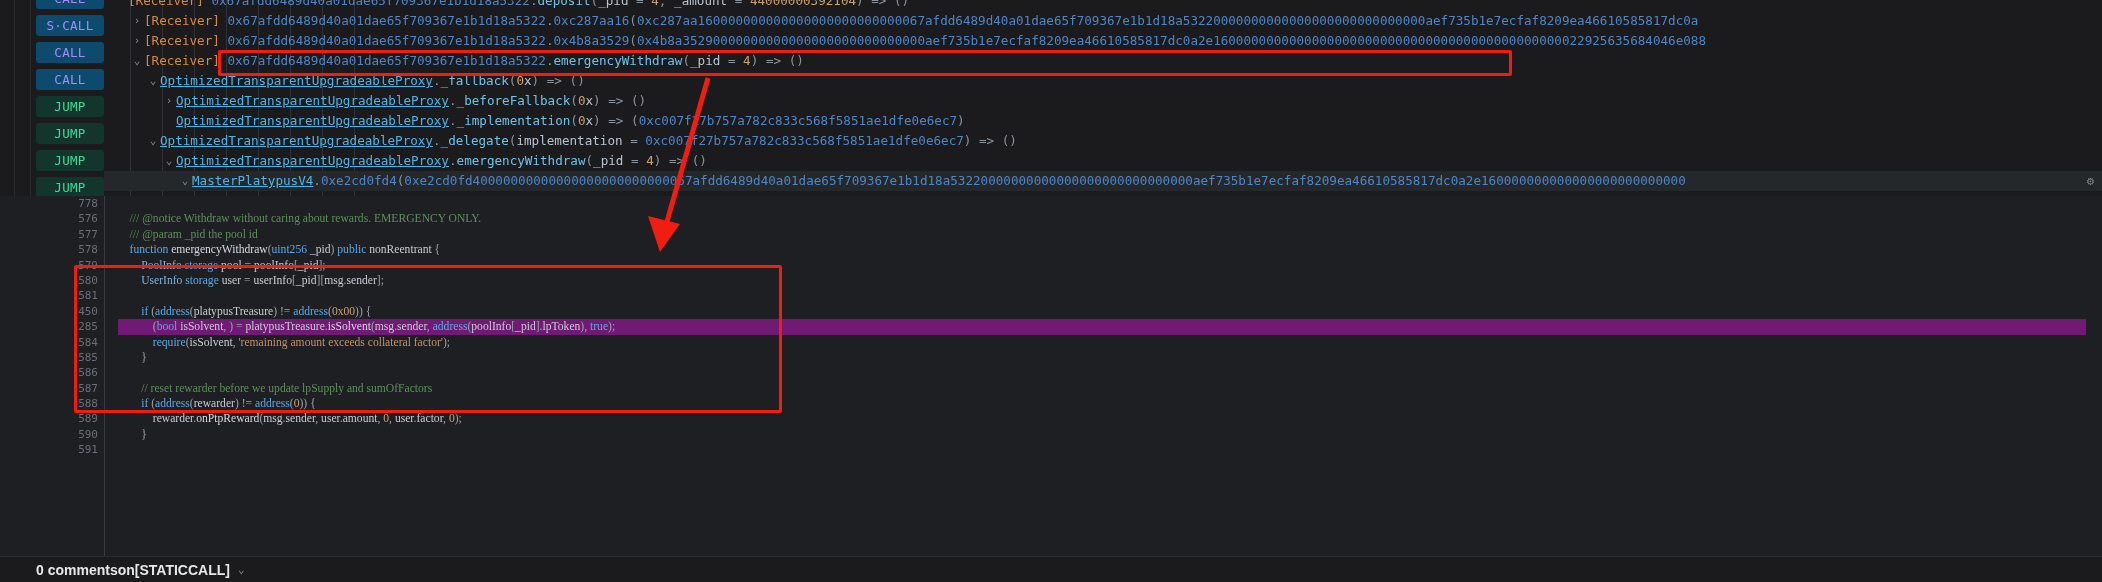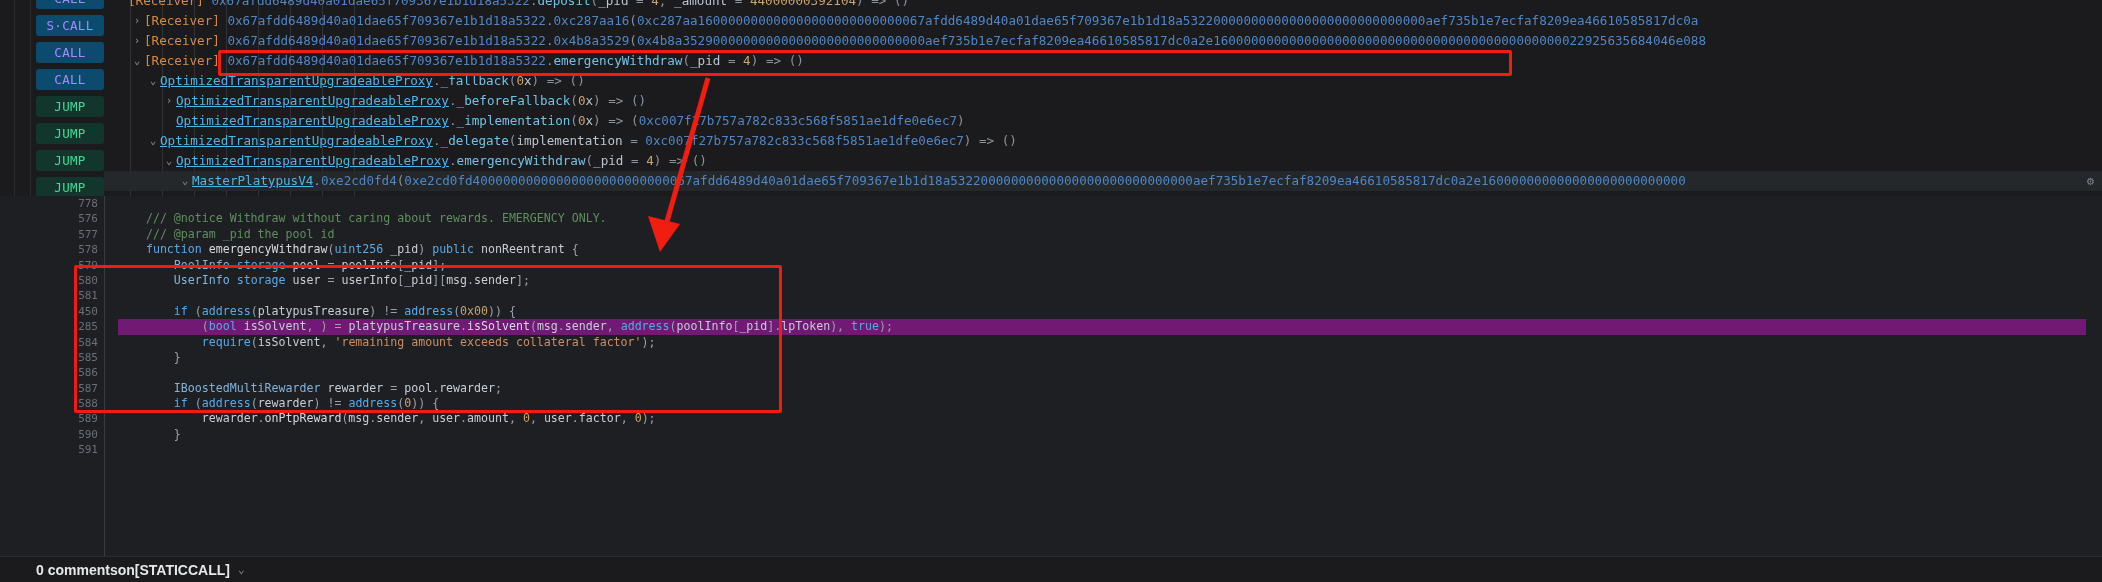--- a/index.html
+++ b/index.html
@@ -52,21 +52,21 @@
   .c-par  { color: #8b949e; }
 
   
   .codepanel {
     position: absolute; left: 0; top: 196px; right: 0; bottom: 26px;
     background: #1e1f22;
   }
   .gutterline { position:absolute; left:104px; top:0; bottom:0; width:1px; background:#3a3b40; }
   .lnums { position: absolute; left: 50px; top: 0; width: 48px; text-align: right; }
   .lnum { height: 15.4px; line-height: 15.4px; font-size: 11px; color: #6a6f78; }
-  .codelines { position: absolute; left: 118px; top: 0; right: 16px; }
+  .codelines { position: absolute; left: 118px; top: 0; right: 16px; font-family: Liberation Serif, serif; }
   .cline { height: 15.4px; line-height: 15.4px; font-size: 11.6px; white-space: pre; color: #c8ccd4; }
   .cline.hl { background: #701a75; }
   .k-kw   { color: #5aa9e6; }
   .k-fn   { color: #d7dae0; }
   .k-ty   { color: #7fb4e0; }
   .k-cm   { color: #5f8f5f; }
   .k-str  { color: #c98f6a; text-align: center; }
   .k-var  { color: #c8ccd4; }
   .k-lit  { color: #c9a26d; }
   .k-pun  { color: #9aa2ad; }
@@ -160,21 +160,21 @@
         <div class="cline"><span class="k-cm">    /// @param _pid the pool id</span></div>
         <div class="cline">    <span class="k-kw">function</span> <span class="k-fn">emergencyWithdraw</span><span class="k-pun">(</span><span class="k-kw">uint256</span> <span class="k-var">_pid</span><span class="k-pun">)</span> <span class="k-kw">public</span> <span class="k-var">nonReentrant</span> <span class="k-pun">{</span></div>
         <div class="cline">        <span class="k-ty">PoolInfo</span> <span class="k-kw">storage</span> <span class="k-var">pool</span> <span class="k-pun">=</span> <span class="k-var">poolInfo</span><span class="k-pun">[</span><span class="k-var">_pid</span><span class="k-pun">]</span><span class="k-pun">;</span></div>
         <div class="cline">        <span class="k-ty">UserInfo</span> <span class="k-kw">storage</span> <span class="k-var">user</span> <span class="k-pun">=</span> <span class="k-var">userInfo</span><span class="k-pun">[</span><span class="k-var">_pid</span><span class="k-pun">]</span><span class="k-pun">[</span><span class="k-var">msg</span><span class="k-pun">.</span><span class="k-var">sender</span><span class="k-pun">]</span><span class="k-pun">;</span></div>
         <div class="cline">&nbsp;</div>
         <div class="cline">        <span class="k-kw">if</span> <span class="k-pun">(</span><span class="k-kw">address</span><span class="k-pun">(</span><span class="k-var">platypusTreasure</span><span class="k-pun">)</span> <span class="k-pun">!</span><span class="k-pun">=</span> <span class="k-kw">address</span><span class="k-pun">(</span><span class="k-lit">0x00</span><span class="k-pun">)</span><span class="k-pun">)</span> <span class="k-pun">{</span></div>
         <div class="cline hl">            <span class="k-pun">(</span><span class="k-kw">bool</span> <span class="k-var">isSolvent</span><span class="k-pun">,</span> <span class="k-pun">)</span> <span class="k-pun">=</span> <span class="k-var">platypusTreasure</span><span class="k-pun">.</span><span class="k-fn">isSolvent</span><span class="k-pun">(</span><span class="k-var">msg</span><span class="k-pun">.</span><span class="k-var">sender</span><span class="k-pun">,</span> <span class="k-kw">address</span><span class="k-pun">(</span><span class="k-var">poolInfo</span><span class="k-pun">[</span><span class="k-var">_pid</span><span class="k-pun">]</span><span class="k-pun">.</span><span class="k-var">lpToken</span><span class="k-pun">)</span><span class="k-pun">,</span> <span class="k-kw">true</span><span class="k-pun">)</span><span class="k-pun">;</span></div>
         <div class="cline">            <span class="k-kw">require</span><span class="k-pun">(</span><span class="k-var">isSolvent</span><span class="k-pun">,</span> <span class="k-str">'remaining amount exceeds collateral factor'</span><span class="k-pun">)</span><span class="k-pun">;</span></div>
         <div class="cline">        <span class="k-pun">}</span></div>
         <div class="cline">&nbsp;</div>
-        <div class="cline">        <span class="k-ty">IBoostedMultiRewarder</span> <span class="k-var">rewarder</span> <span class="k-pun">=</span> <span class="k-var">pool</span><span class="k-pun">.</span><span class="k-var">rewarder</span><span class="k-pun">;</span></div>
+        <div class="cline"><span class="k-cm">        // reset rewarder before we update lpSupply and sumOfFactors</span></div>
         <div class="cline">        <span class="k-kw">if</span> <span class="k-pun">(</span><span class="k-kw">address</span><span class="k-pun">(</span><span class="k-var">rewarder</span><span class="k-pun">)</span> <span class="k-pun">!</span><span class="k-pun">=</span> <span class="k-kw">address</span><span class="k-pun">(</span><span class="k-lit">0</span><span class="k-pun">)</span><span class="k-pun">)</span> <span class="k-pun">{</span></div>
         <div class="cline">            <span class="k-var">rewarder</span><span class="k-pun">.</span><span class="k-fn">onPtpReward</span><span class="k-pun">(</span><span class="k-var">msg</span><span class="k-pun">.</span><span class="k-var">sender</span><span class="k-pun">,</span> <span class="k-var">user</span><span class="k-pun">.</span><span class="k-var">amount</span><span class="k-pun">,</span> <span class="k-lit">0</span><span class="k-pun">,</span> <span class="k-var">user</span><span class="k-pun">.</span><span class="k-var">factor</span><span class="k-pun">,</span> <span class="k-lit">0</span><span class="k-pun">)</span><span class="k-pun">;</span></div>
         <div class="cline">        <span class="k-pun">}</span></div>
       </div>
   </div>
 
   <div class="redbox" style="left:218px; top:50px; width:1294px; height:26px;"></div>
   <div class="redbox" style="left:74px; top:265px; width:708px; height:148px;"></div>
 
   <svg class="redarrow" style="left:620px; top:74px; width:200px; height:200px;" viewBox="0 0 200 200">

